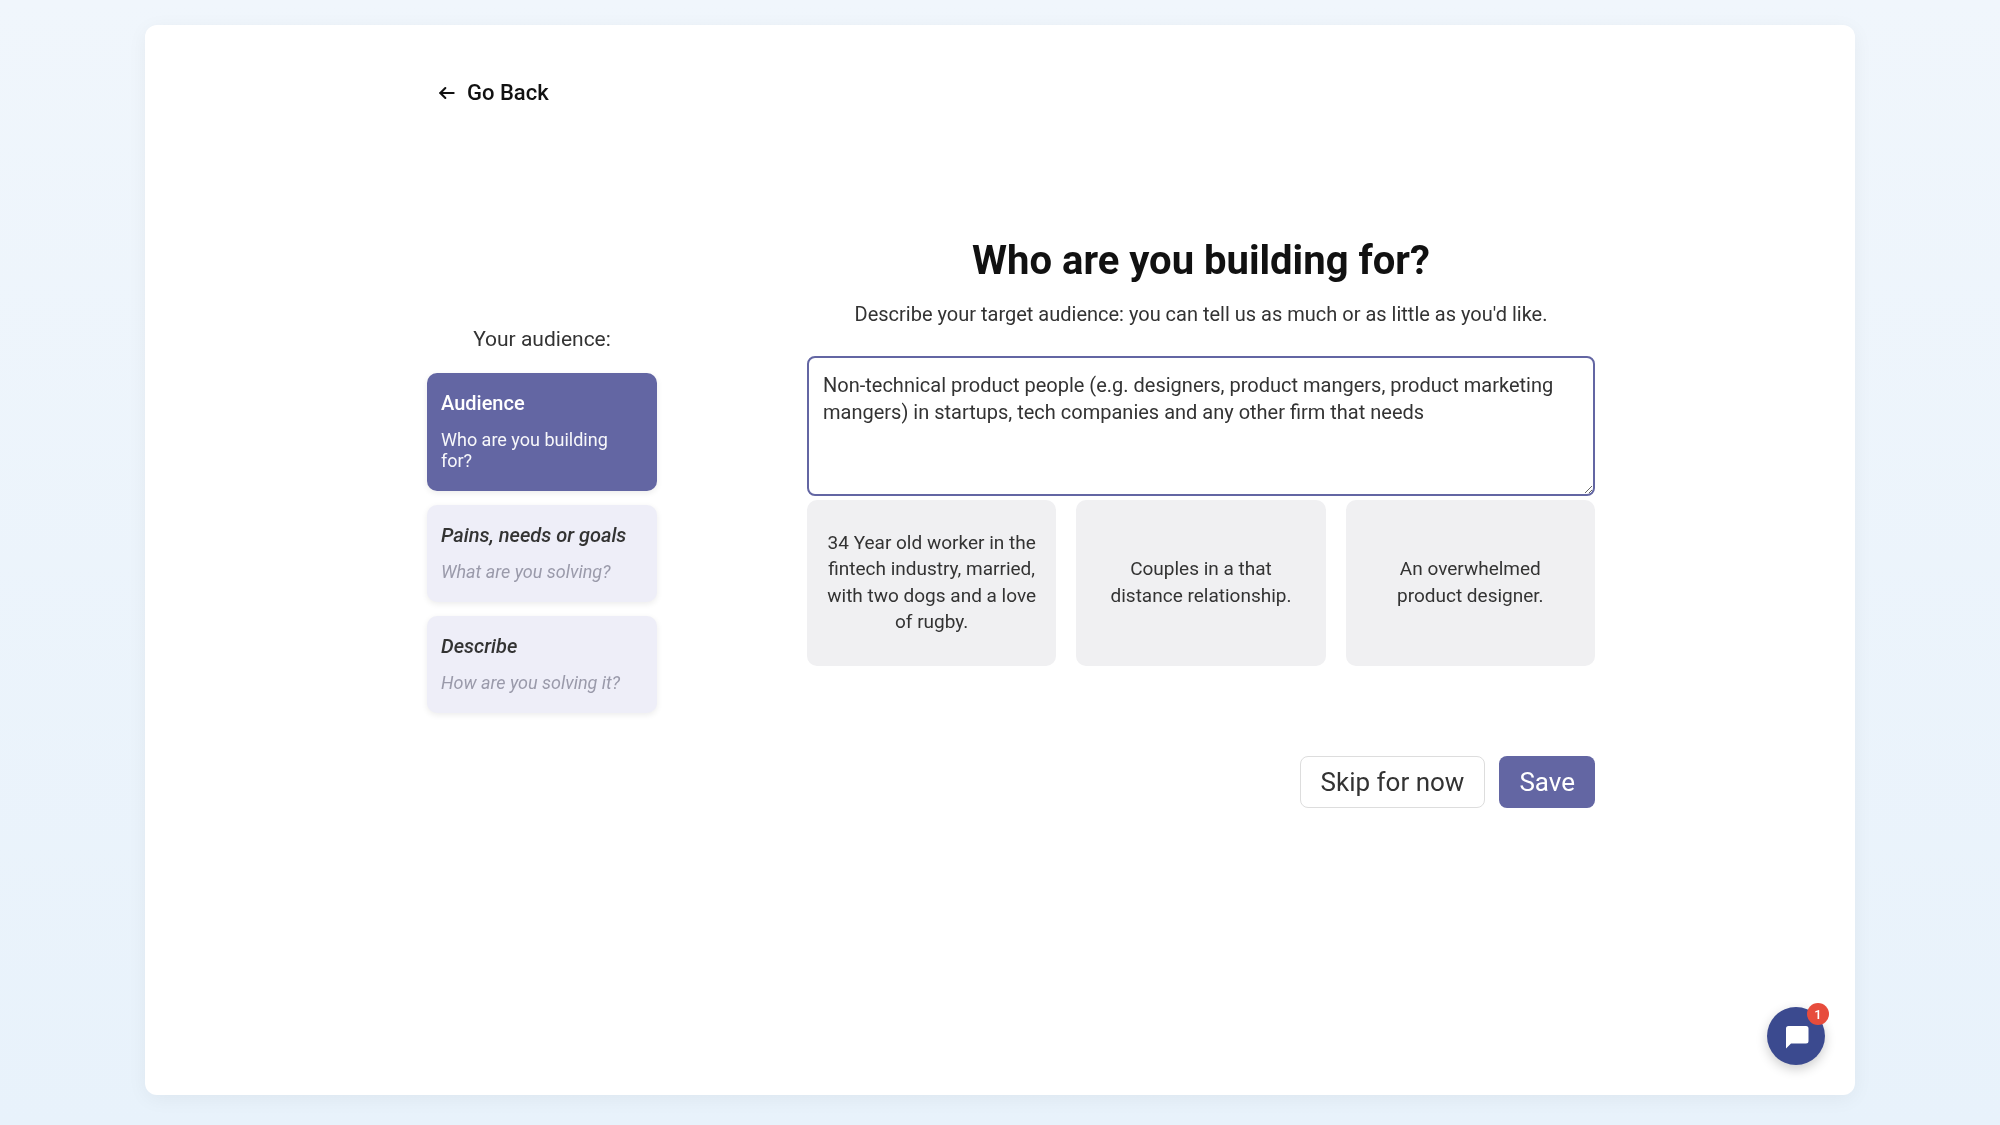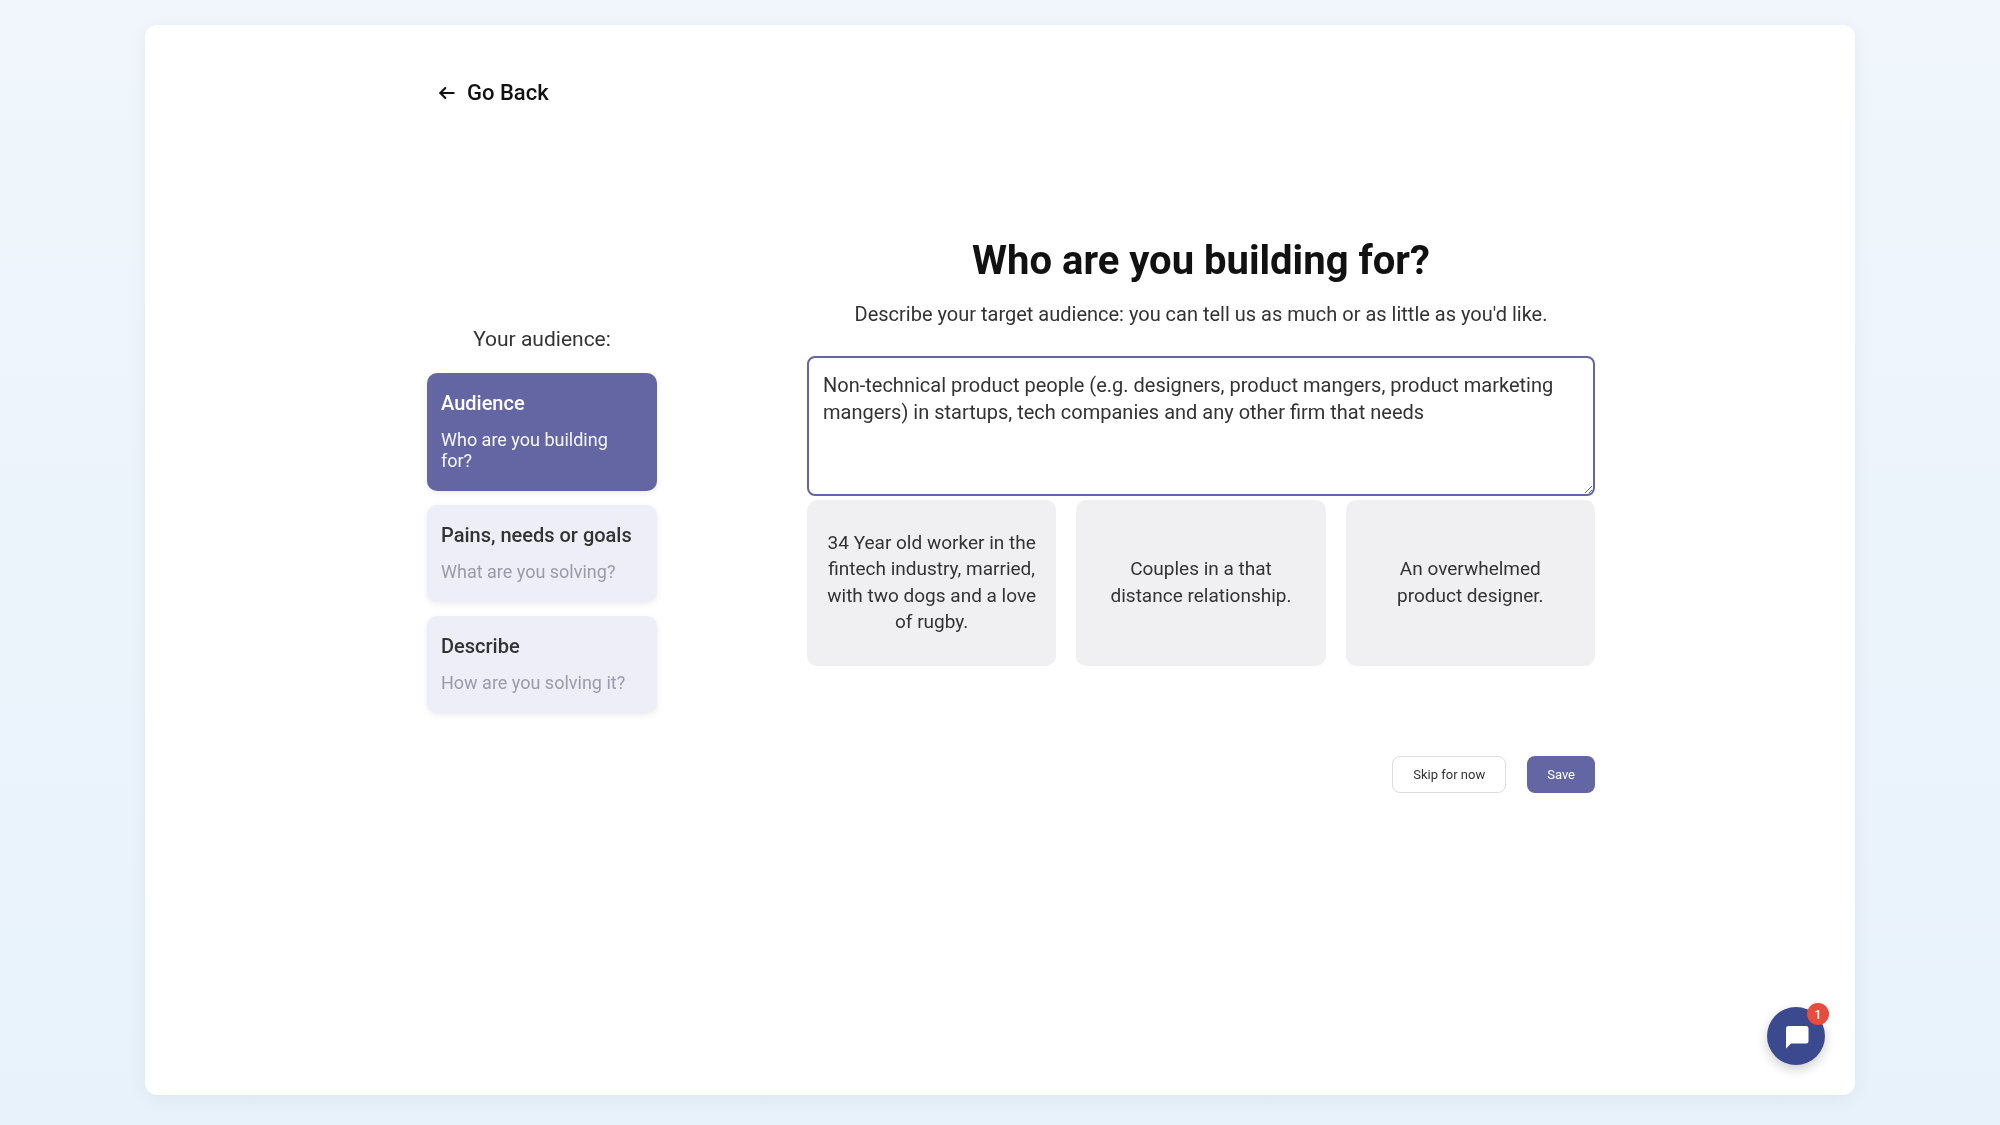--- a/index.html
+++ b/index.html
@@ -58,20 +58,21 @@
       padding: 18px 14px 20px 14px;
       margin-bottom: 14px;
       box-shadow: 0 2px 6px rgba(0,0,0,0.08);
     }
     .checklist-item.active {
       background: #6366a3;
       color: #fff;
     }
     .checklist-item.inactive {
       background: #eeeef8;
+      font-style: italic;
     }
     .checklist-item-title {
       font-size: 20px;
       font-weight: 500;
       margin-bottom: 14px;
     }
     .checklist-item.inactive .checklist-item-title {
       color: #333;
     }
     .checklist-item-sub {
@@ -142,25 +143,24 @@
     }
     .actions {
       display: flex;
       justify-content: flex-end;
       gap: 14px;
       margin-top: 90px;
     }
     .btn {
       padding: 10px 20px;
       border-radius: 8px;
-      font-size: 13px;
+      font-size: 26px;
       cursor: pointer;
       border: none;
       font-family: inherit;
-      margin-left: 7px;
     }
     .btn-skip {
       background: #fff;
       border: 1px solid #ddd;
       color: #333;
     }
     .btn-save {
       background: #6366a3;
       color: #fff;
     }

